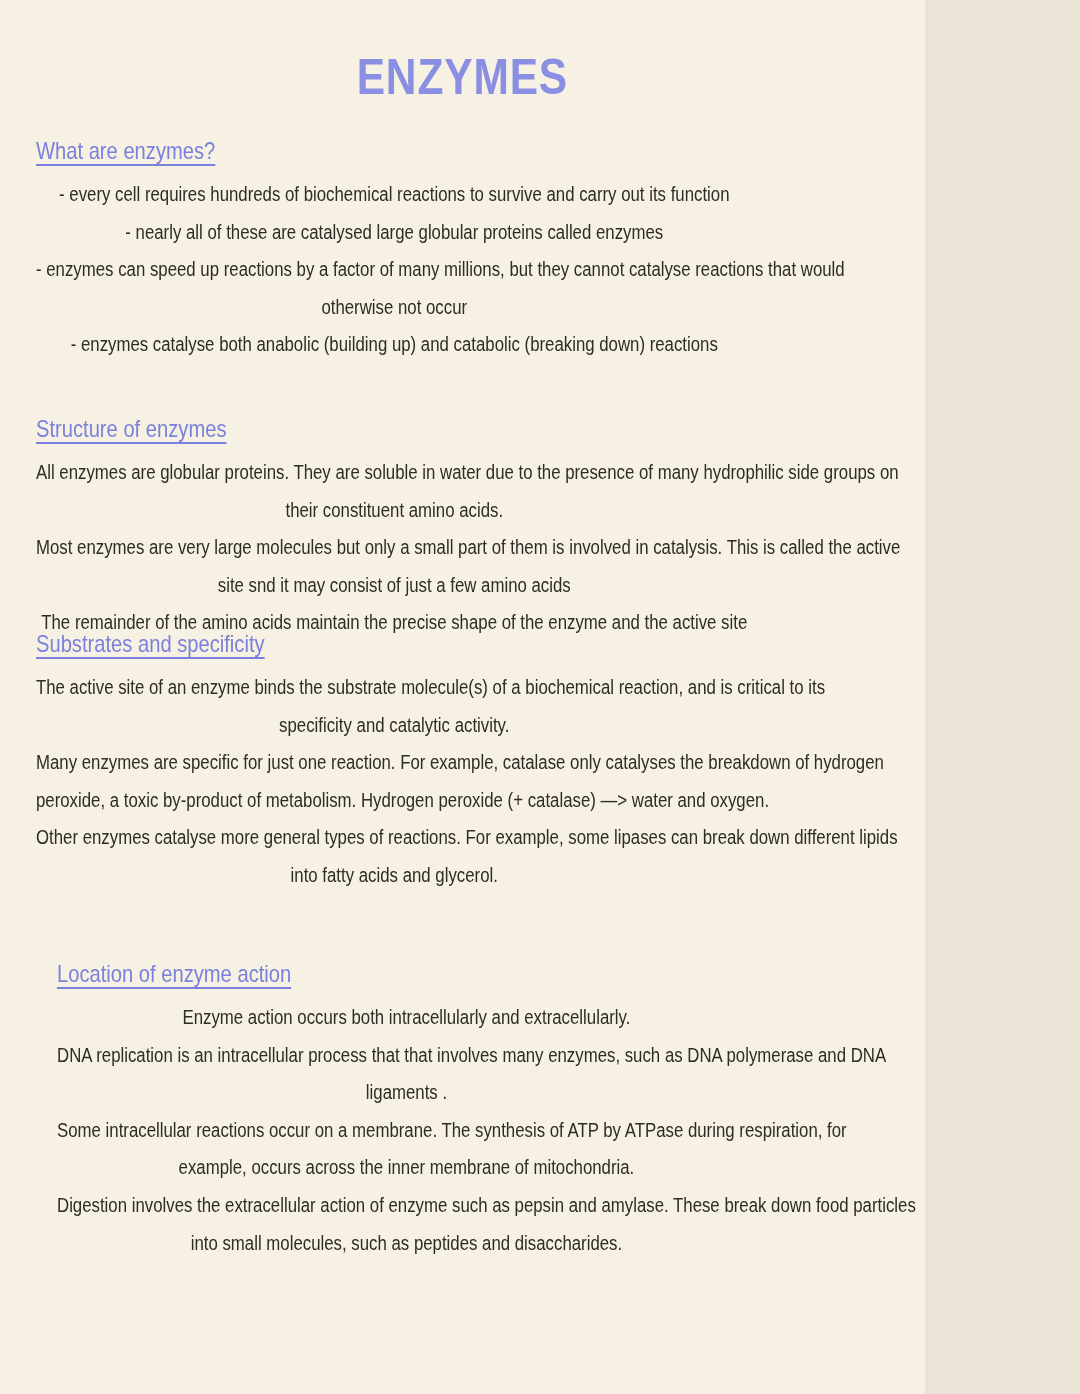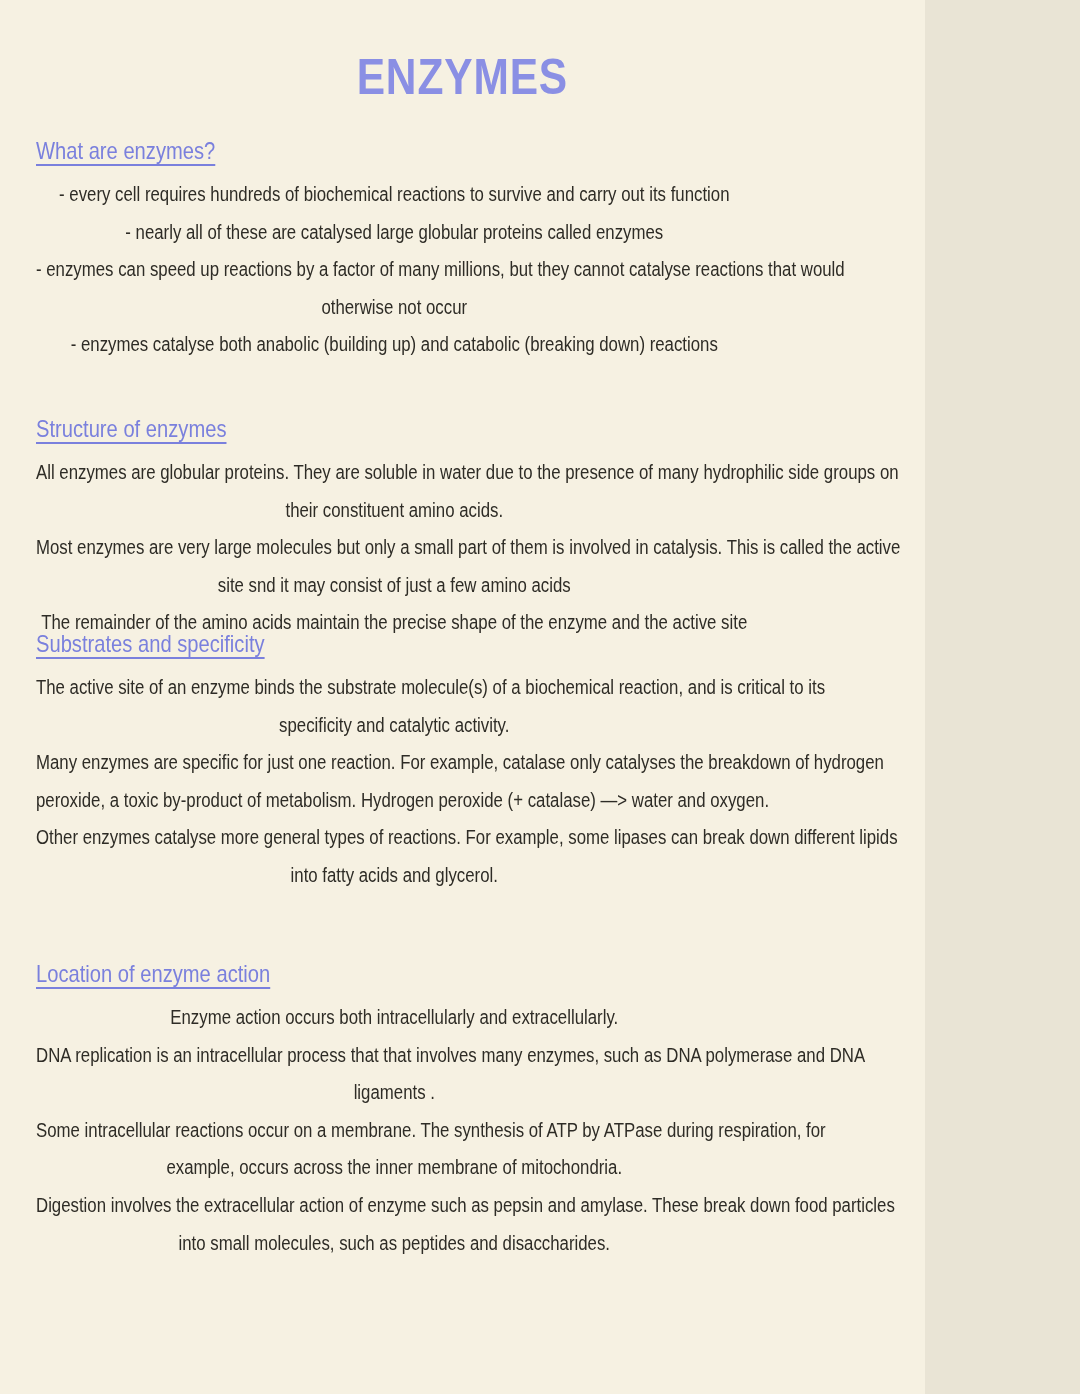--- a/index.html
+++ b/index.html
@@ -59,21 +59,21 @@
     font-size: 20px;
     line-height: 37.6px;
     color: #2e2c26;
     white-space: nowrap;
     transform: scaleX(0.84);
     transform-origin: 0 50%;
   }
   .section-1 { top: 132px; }
   .section-2 { top: 410px; }
   .section-3 { top: 625px; }
-  .section-4 { top: 955px; }
+  .section-4 { top: 955px; margin-left: 21px; }
 </style>
 </head>
 <body>
 
 <div class="page">
 
   <div class="title-wrap">
     <span class="title-text">ENZYMES</span>
   </div>
 

